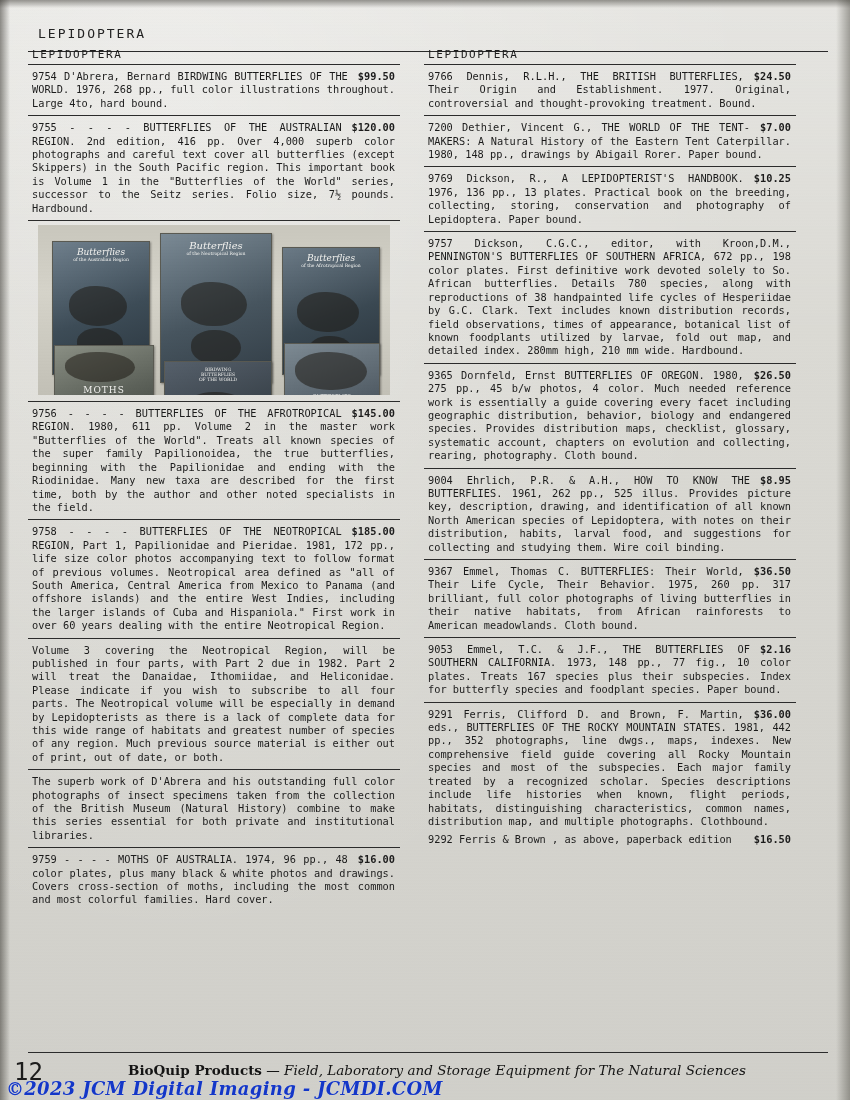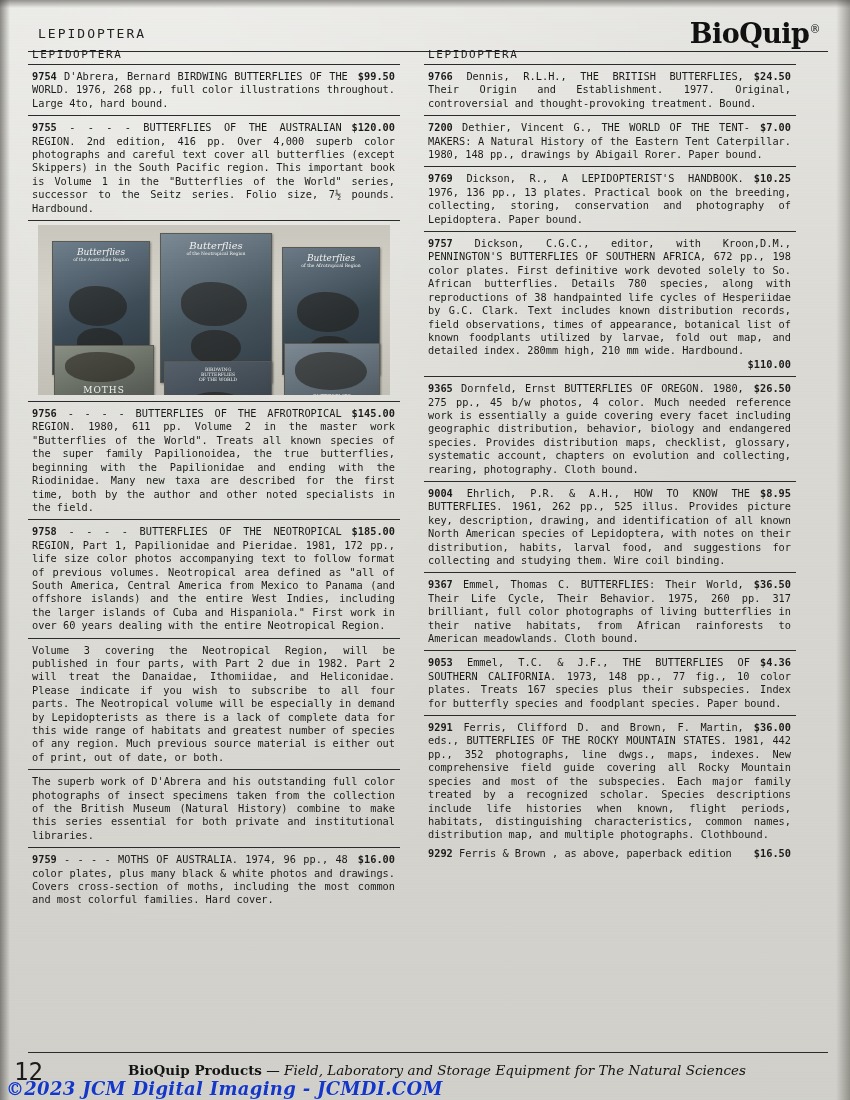--- a/index.html
+++ b/index.html
@@ -92,21 +92,21 @@
   .price {
     float: right;
     font-weight: bold;
     margin-left: 10px;
   }
   .priceline {
     text-align: right;
     font-weight: bold;
     display: block;
   }
-  .num { font-weight: bold; margin-top: 8px; }
+  .num { font-weight: normal; margin-top: 8px; }
   
   .photo {
     border-bottom: 1.1px solid #2b2b2b;
     padding: 4px 0 6px 0;
     background: transparent;
   }
   .photo-inner {
     position: relative;
     margin: 0 auto;
     width: 352px;
@@ -193,21 +193,20 @@
 <body>
 
 <div class="page">
 
   <div class="darkedge-l"></div>
   <div class="darkedge-t"></div>
   <div class="darkedge-r"></div>
 
   <div class="masthead">
     <div class="mast-left">LEPIDOPTERA</div>
-    <div class="logo"><span>BioQuip</span><span class="reg">®</span></div>
     <div class="mast-rule"></div>
   </div>
 
   <div class="col col-left">
     <div class="colhead">LEPIDOPTERA</div>
 
     <div class="entry">
       <span class="price">$99.50</span>
       <span class="num">9754</span>
       <span>D'Abrera, Bernard BIRDWING BUTTERFLIES OF THE WORLD. 1976, 268 pp., full color illustrations throughout. Large 4to, hard bound.</span>
@@ -299,21 +298,20 @@
 
     <div class="entry">
       <span class="price">$10.25</span>
       <span class="num">9769</span>
       <span>Dickson, R., A LEPIDOPTERIST'S HANDBOOK. 1976, 136 pp., 13 plates. Practical book on the breeding, collecting, storing, conservation and photography of Lepidoptera. Paper bound.</span>
     </div>
 
     <div class="entry">
       <span class="num">9757</span>
       <span>Dickson, C.G.C., editor, with Kroon,D.M., PENNINGTON'S BUTTERFLIES OF SOUTHERN AFRICA, 672 pp., 198 color plates. First definitive work devoted solely to So. African butterflies. Details 780 species, along with reproductions of 38 handpainted life cycles of Hesperiidae by G.C. Clark. Text includes known distribution records, field observations, times of appearance, botanical list of known foodplants utilized by larvae, fold out map, and detailed index. 280mm high, 210 mm wide. Hardbound.</span>
-      <span class="priceline">$110.00</span>
     </div>
 
     <div class="entry">
       <span class="price">$26.50</span>
       <span class="num">9365</span>
       <span>Dornfeld, Ernst BUTTERFLIES OF OREGON. 1980, 275 pp., 45 b/w photos, 4 color. Much needed reference work is essentially a guide covering every facet including geographic distribution, behavior, biology and endangered species. Provides distribution maps, checklist, glossary, systematic account, chapters on evolution and collecting, rearing, photography. Cloth bound.</span>
     </div>
 
     <div class="entry">
       <span class="price">$8.95</span>
@@ -321,21 +319,21 @@
       <span>Ehrlich, P.R. &amp; A.H., HOW TO KNOW THE BUTTERFLIES. 1961, 262 pp., 525 illus. Provides picture key, description, drawing, and identification of all known North American species of Lepidoptera, with notes on their distribution, habits, larval food, and suggestions for collecting and studying them. Wire coil binding.</span>
     </div>
 
     <div class="entry">
       <span class="price">$36.50</span>
       <span class="num">9367</span>
       <span>Emmel, Thomas C. BUTTERFLIES: Their World, Their Life Cycle, Their Behavior. 1975, 260 pp. 317 brilliant, full color photographs of living butterflies in their native habitats, from African rainforests to American meadowlands. Cloth bound.</span>
     </div>
 
     <div class="entry">
-      <span class="price">$4.36</span>
+      <span class="price">$2.16</span>
       <span class="num">9053</span>
       <span>Emmel, T.C. &amp; J.F., THE BUTTERFLIES OF SOUTHERN CALIFORNIA. 1973, 148 pp., 77 fig., 10 color plates. Treats 167 species plus their subspecies. Index for butterfly species and foodplant species. Paper bound.</span>
     </div>
 
     <div class="entry noline">
       <span class="price">$36.00</span>
       <span class="num">9291</span>
       <span>Ferris, Clifford D. and Brown, F. Martin, eds., BUTTERFLIES OF THE ROCKY MOUNTAIN STATES. 1981, 442 pp., 352 photographs, line dwgs., maps, indexes. New comprehensive field guide covering all Rocky Mountain species and most of the subspecies. Each major family treated by a recognized scholar. Species descriptions include life histories when known, flight periods, habitats, distinguishing characteristics, common names, distribution map, and multiple photographs. Clothbound.</span>
     </div>
 

